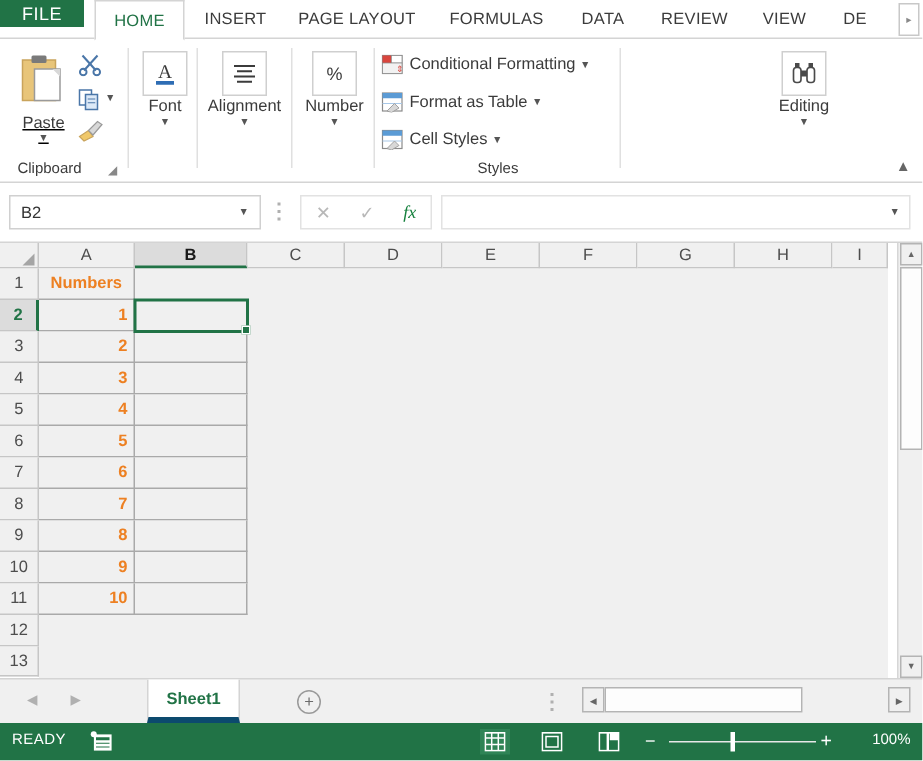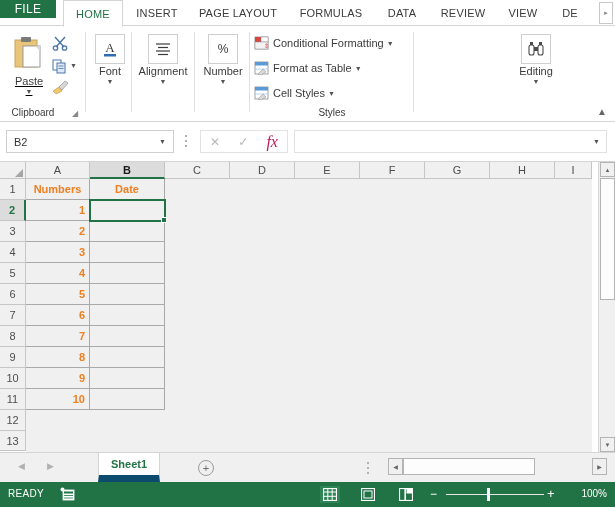--- a/index.html
+++ b/index.html
@@ -103,21 +103,21 @@
     position:absolute; left:185px; top:13px; width:3px; height:13px;
     cursor:col-resize;
   }
   .fb-grip i { display:block; width:2px; height:2px; background:#b0b0b0; margin-bottom:3px; }
   .fbbtns {
     position:absolute; left:200px; top:8px; width:88px; height:23px;
     border:1px solid #e2e2e2; background:#fff;
     display:flex; align-items:center; justify-content:space-around;
   }
   .fbbtns span { font-size:12px; color:#b8b8b8; cursor:pointer; }
-  .fbbtns .fx { font-style:italic; color:#be185d; font-size:16px; font-family:"Liberation Serif", serif; }
+  .fbbtns .fx { font-style:italic; color:#15803d; font-size:12px; font-family:"Liberation Serif", serif; }
   .fbinput {
     position:absolute; left:294px; top:8px; width:313px; height:23px;
     border:1px solid #e2e2e2; background:#fff;
     display:flex; align-items:center; cursor:text;
   }
   .fbinput .val { flex:1; font-size:11px; color:#333; padding-left:5px; }
   .fbinput .caret { font-size:7px; color:#555; padding-right:6px; }
 
   
   .gridwrap { position:absolute; top:162px; left:0; width:615px; height:290px; background:#fff; }
@@ -182,21 +182,21 @@
   .sheetbar {
     position:absolute; top:452px; left:0; width:615px; height:30px;
     background:#f0f0f0; border-top:1px solid #d4d4d4;
   }
   .navarrows { position:absolute; left:18px; top:8px; display:flex; gap:22px; }
   .navarrows span { font-size:9px; color:#b0b0b0; cursor:pointer; }
   .stab {
     position:absolute; left:98px; top:0px; height:29px;
     padding:0 12px; background:#ffffff;
     border-left:1px solid #d4d4d4; border-right:1px solid #d4d4d4;
-    border-bottom:7px solid #0c4a6e;
+    border-bottom:4px solid #0c4a6e;
     display:flex; align-items:center;
     font-size:11px; font-weight:bold; color:#217346; cursor:pointer;
   }
   .addsheet {
     position:absolute; left:198px; top:7px; width:16px; height:16px;
     border:1px solid #9a9a9a; border-radius:50%;
     display:flex; align-items:center; justify-content:center;
     font-size:11px; color:#6b6b6b; cursor:pointer;
   }
   .hs-grip { position:absolute; left:367px; top:9px; }
@@ -462,21 +462,20 @@
     <div class="cell numcell" style="left:26px; top:59px; width:64px; height:21px;">2</div>
     <div class="cell numcell" style="left:26px; top:80px; width:64px; height:21px;">3</div>
     <div class="cell numcell" style="left:26px; top:101px; width:64px; height:21px;">4</div>
     <div class="cell numcell" style="left:26px; top:122px; width:64px; height:21px;">5</div>
     <div class="cell numcell" style="left:26px; top:143px; width:64px; height:21px;">6</div>
     <div class="cell numcell" style="left:26px; top:164px; width:64px; height:21px;">7</div>
     <div class="cell numcell" style="left:26px; top:185px; width:64px; height:21px;">8</div>
     <div class="cell numcell" style="left:26px; top:206px; width:64px; height:21px;">9</div>
     <div class="cell numcell" style="left:26px; top:227px; width:64px; height:21px;">10</div>
 
-    <div class="cell hdrcell" style="left:90px; top:17px; width:75px; height:21px;">Date</div>
     <div class="cell blank" style="left:90px; top:38px; width:75px; height:21px;"></div>
     <div class="cell blank" style="left:90px; top:59px; width:75px; height:21px;"></div>
     <div class="cell blank" style="left:90px; top:80px; width:75px; height:21px;"></div>
     <div class="cell blank" style="left:90px; top:101px; width:75px; height:21px;"></div>
     <div class="cell blank" style="left:90px; top:122px; width:75px; height:21px;"></div>
     <div class="cell blank" style="left:90px; top:143px; width:75px; height:21px;"></div>
     <div class="cell blank" style="left:90px; top:164px; width:75px; height:21px;"></div>
     <div class="cell blank" style="left:90px; top:185px; width:75px; height:21px;"></div>
     <div class="cell blank" style="left:90px; top:206px; width:75px; height:21px;"></div>
     <div class="cell blank" style="left:90px; top:227px; width:75px; height:21px;"></div>

